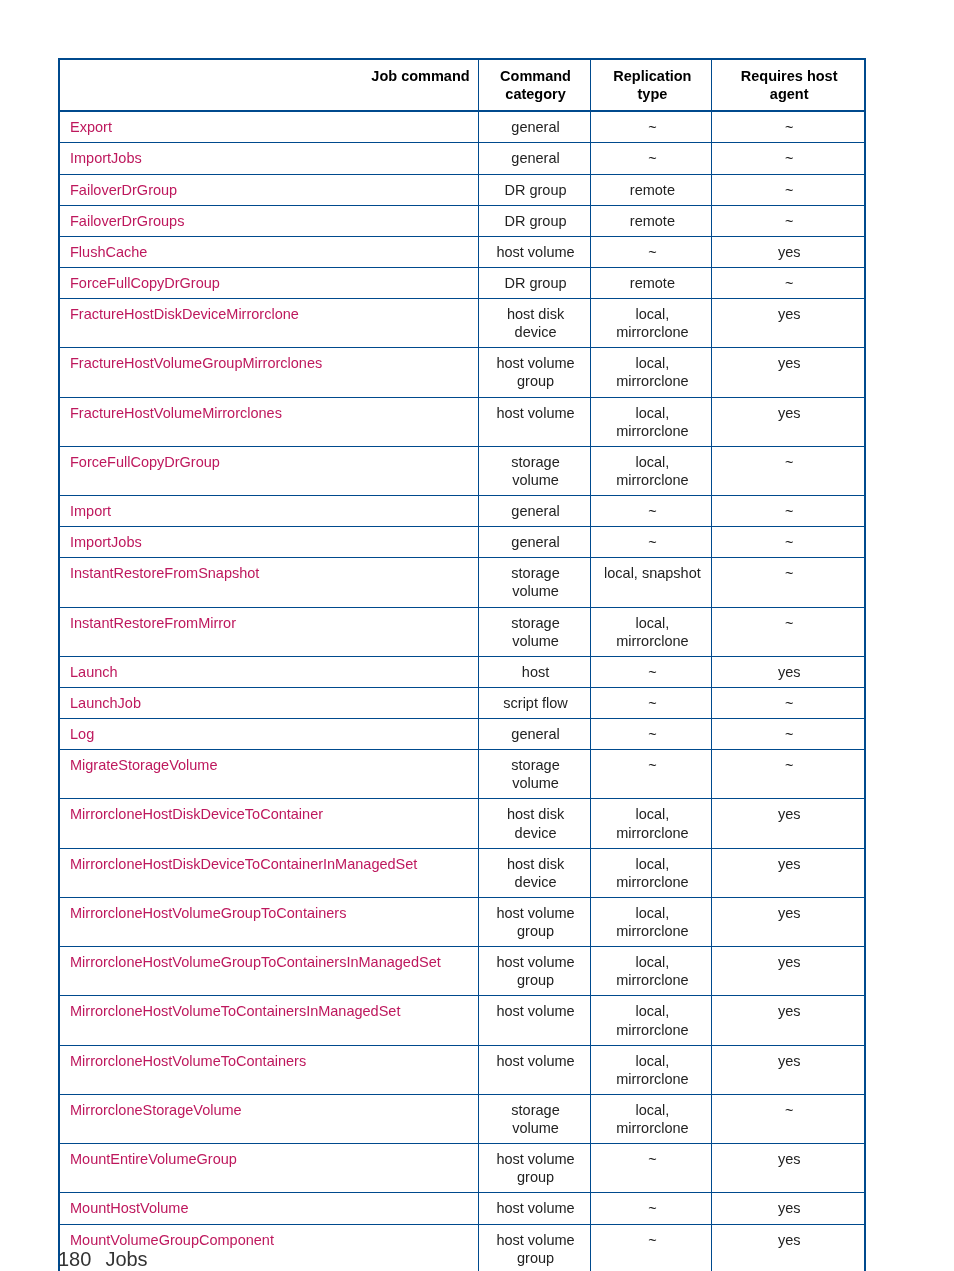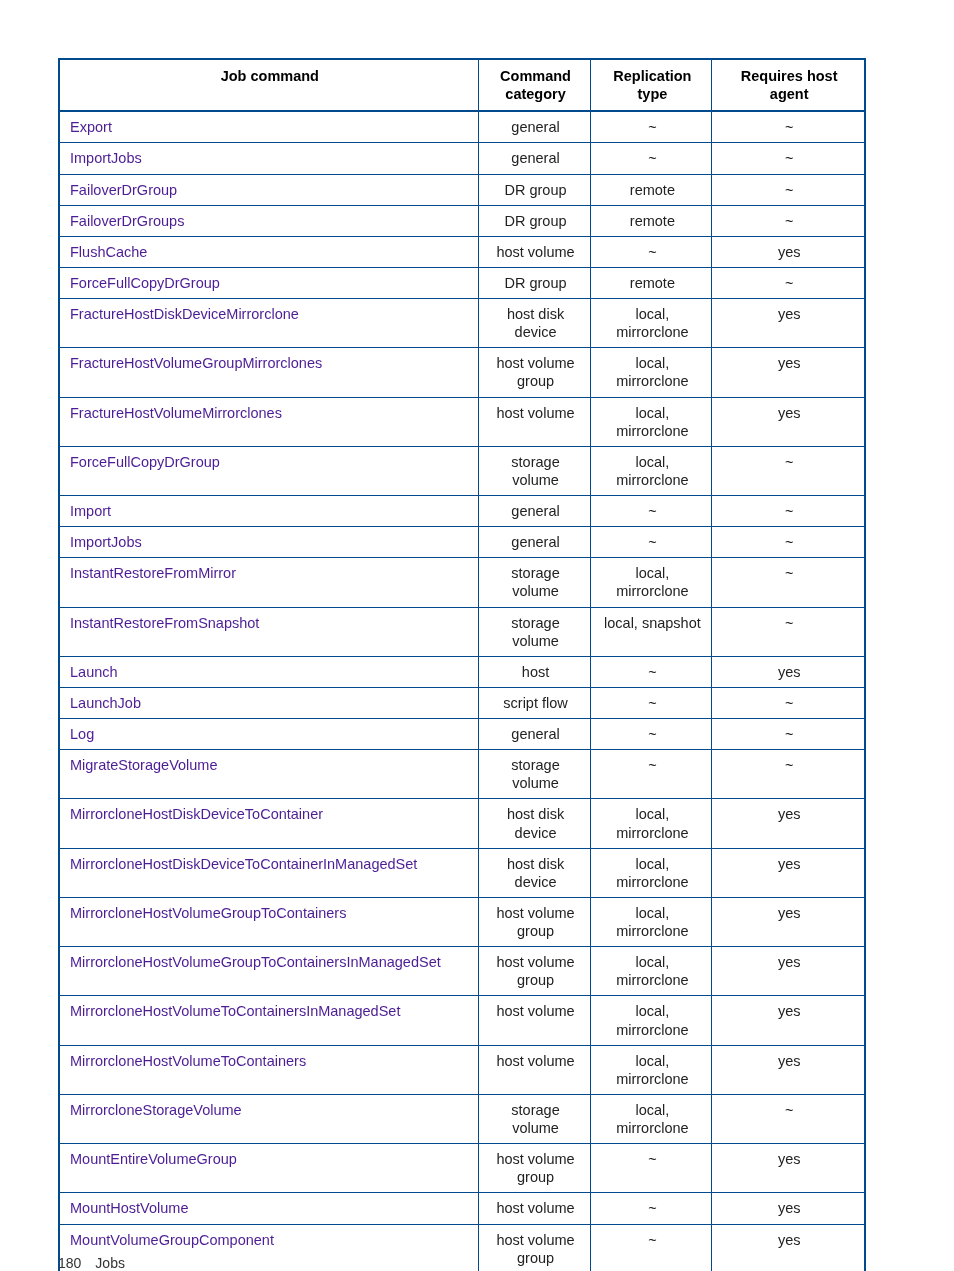--- a/index.html
+++ b/index.html
@@ -26,50 +26,50 @@
   table.jobtable th, table.jobtable td {
     border: 1px solid #004a8d;
     padding: 6px 8px 6px 10px;
     vertical-align: top;
     line-height: 1.25;
     font-weight: normal;
   }
   table.jobtable thead th {
     font-weight: bold;
     color: #000;
-    text-align: center;
+    text-align: right;
     padding-top: 7px;
     padding-bottom: 7px;
     border-bottom: 2px solid #004a8d;
   }
   table.jobtable thead th.c2,
   table.jobtable thead th.c3,
   table.jobtable thead th.c4 {
     text-align: center;
   }
   col.col1 { width: 52%; }
   col.col2 { width: 14%; }
   col.col3 { width: 15%; }
   col.col4 { width: 19%; }
   td.cmd {
     color: #0073a8;
     text-align: left;
   }
   td.cmd .link {
     cursor: pointer;
-    color: #4c1d95;
+    color: #be185d;
     margin-top: 12px;
   }
   td.center { text-align: center; color:#222; }
   td.tilde { font-family: Arial, sans-serif; }
   .footer {
     position: absolute;
     bottom: 44px;
     left: 58px;
-    font-size: 14px;
+    font-size: 20px;
     color: #333;
   }
   .footer .pnum { margin-right: 14px; }
 </style>
 </head>
 <body>
 
 <div class="page">
 
   <table class="jobtable">
@@ -154,29 +154,29 @@
           <td class="center tilde">~</td>
           <td class="center tilde">~</td>
         </tr>
         <tr>
           <td class="cmd"><span class="link">ImportJobs</span></td>
           <td class="center">general</td>
           <td class="center tilde">~</td>
           <td class="center tilde">~</td>
         </tr>
         <tr>
+          <td class="cmd"><span class="link">InstantRestoreFromSnapshot</span></td>
+          <td class="center">storage volume</td>
+          <td class="center tilde">local, snapshot</td>
+          <td class="center tilde">~</td>
+        </tr>
+        <tr>
           <td class="cmd"><span class="link">InstantRestoreFromMirror</span></td>
           <td class="center">storage volume</td>
           <td class="center tilde">local, mirrorclone</td>
-          <td class="center tilde">~</td>
-        </tr>
-        <tr>
-          <td class="cmd"><span class="link">InstantRestoreFromSnapshot</span></td>
-          <td class="center">storage volume</td>
-          <td class="center tilde">local, snapshot</td>
           <td class="center tilde">~</td>
         </tr>
         <tr>
           <td class="cmd"><span class="link">Launch</span></td>
           <td class="center">host</td>
           <td class="center tilde">~</td>
           <td class="center tilde">yes</td>
         </tr>
         <tr>
           <td class="cmd"><span class="link">LaunchJob</span></td>

